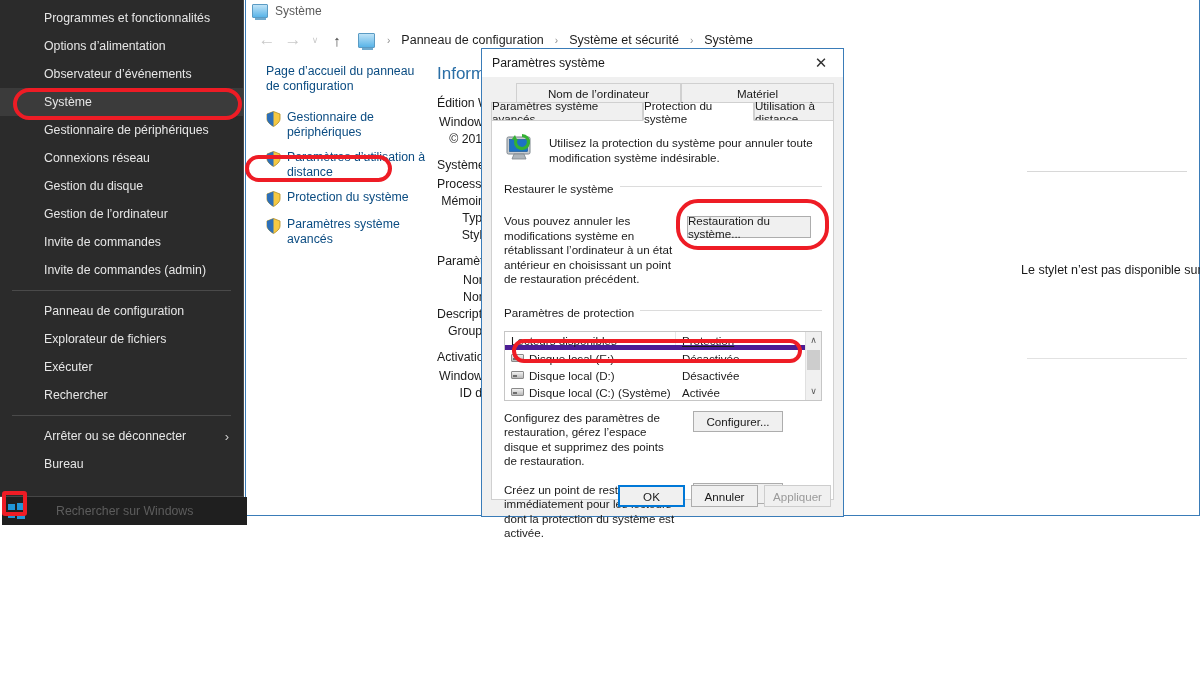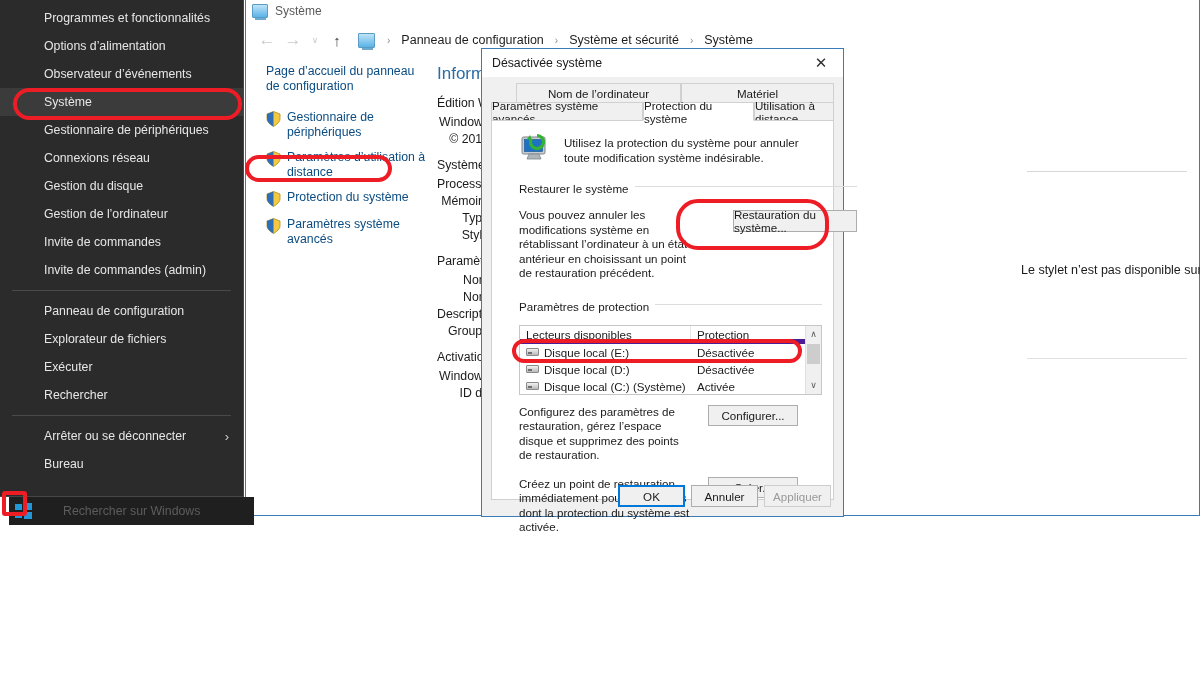--- a/index.html
+++ b/index.html
@@ -84,21 +84,21 @@
   .ctx-item {
     height: 28px; display: flex; align-items: center; padding-left: 44px;
     font-size: 12.3px; color: #e6e6e6; position: relative;
   }
   .ctx-item.selected { background: #3b3b3b; }
   .ctx-item .chev { position: absolute; right: 14px; font-size: 13px; color: #cfcfcf; }
   .ctx-sep { height: 1px; background: #4a4a4a; margin: 6px 12px; }
 
   
   .taskbar {
-    position: absolute; left: 9px; top: 497px; width: 245px; height: 28px;
+    position: absolute; left: 2px; top: 497px; width: 245px; height: 28px;
     background: #1f1f1f;
   }
   .start-btn { position: absolute; left: 6px; top: 6px; width: 17px; height: 16px; }
   .start-btn span { position: absolute; background: #2196d8; }
   .start-btn .a { left:0; top:1px; width:7px; height:6px; }
   .start-btn .b { left:9px; top:0px; width:8px; height:7px; }
   .start-btn .c { left:0; top:9px; width:7px; height:6px; }
   .start-btn .d { left:9px; top:9px; width:8px; height:7px; }
   .search-box {
     position: absolute; left: 36px; top: 0; width: 209px; height: 28px;
@@ -131,32 +131,32 @@
   }
   .tabrow1 .t-blank { flex: 0 0 25px; border: none; background: transparent; }
   .tabrow1 .t-nom { flex: 0 0 165px; }
   .tabrow1 .t-mat { flex: 1; }
   .tabrow2 .t-adv { flex: 0 0 152px; }
   .tabrow2 .t-prot { flex: 0 0 111px; background: #ffffff; border-bottom: 1px solid #ffffff; position: relative; z-index: 3;}
   .tabrow2 .t-dist { flex: 1; }
 
   .tab-panel {
     background: #ffffff; border: 1px solid #d0d0d0; margin-top: -1px;
-    height: 380px; padding: 12px 11px 0 27px; position: relative;
+    height: 380px; padding: 12px 11px 0 12px; position: relative;
   }
 
   .intro { display: flex; gap: 11px; align-items: flex-start; margin-bottom: 14px; }
   .restore-icon { flex: 0 0 auto; width: 34px; height: 30px; position: relative; }
   .intro-text { font-size: 11.6px; color: #1a1a1a; line-height: 15px; padding-top: 2px; }
 
   fieldset.grp { border: none; margin-top: 10px; position: relative; }
   .grp-legend { font-size: 11.6px; color: #1a1a1a; background:#fff; padding-right:6px; position: relative; z-index: 2; display:inline-block;}
   .grp-line { position: absolute; left: 0; right: 0; top: 7px; height: 1px; background: #dcdcdc; z-index: 1;}
 
-  .restore-body { display: flex; margin-top: 11px; gap: 31px; }
+  .restore-body { display: flex; margin-top: 17px; }
   .restore-desc { width: 175px; font-size: 11.6px; color: #1a1a1a; line-height: 14.5px; }
   .btn {
     background: #f0f0f0; border: 1px solid #adadad; font-size: 11.6px; color: #1a1a1a;
     display: inline-flex; align-items: center; justify-content: center; cursor: default;
   }
   .btn.disabled { color: #9a9a9a; background: #f0f0f0; border-color: #cdcdcd; }
   .btn.focused { border: 1px solid #0078d7; box-shadow: 0 0 0 1px #0078d7 inset; }
   .btn-restore { width: 124px; height: 22px; margin-left: 8px; margin-top: 2px; }
 
   .drive-list {
@@ -336,21 +336,21 @@
       <span class="a"></span>
         <span class="b"></span>
         <span class="c"></span>
         <span class="d"></span>
     </div>
     <div class="search-box">Rechercher sur Windows</div>
   </div>
 
   <div class="dlg">
     <div class="dlg-title">
-      <span class="dlg-title-text">Désactivée système</span>
+      <span class="dlg-title-text">Paramètres système</span>
       <span class="dlg-close">✕</span>
     </div>
 
     <div class="dlg-inner">
       <div class="tabstrip">
         <div class="tabrow tabrow1">
           <div class="t-blank"></div>
           <div class="tab t-nom">Nom de l’ordinateur</div>
           <div class="tab t-mat">Matériel</div>
         </div>

